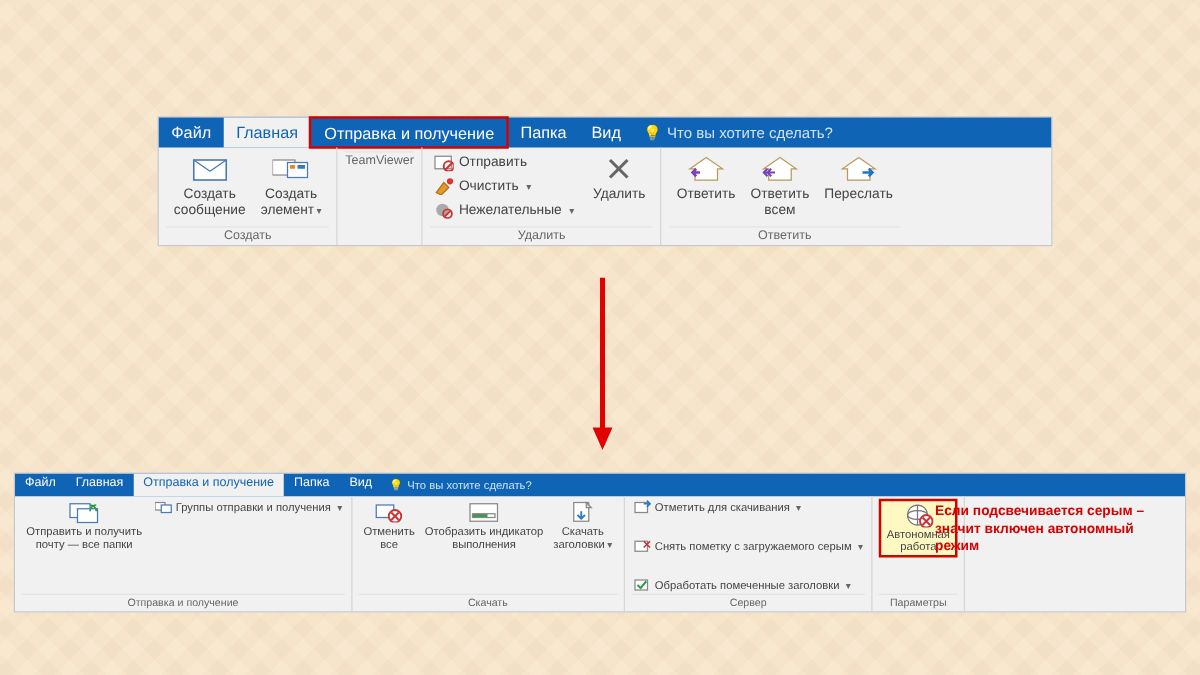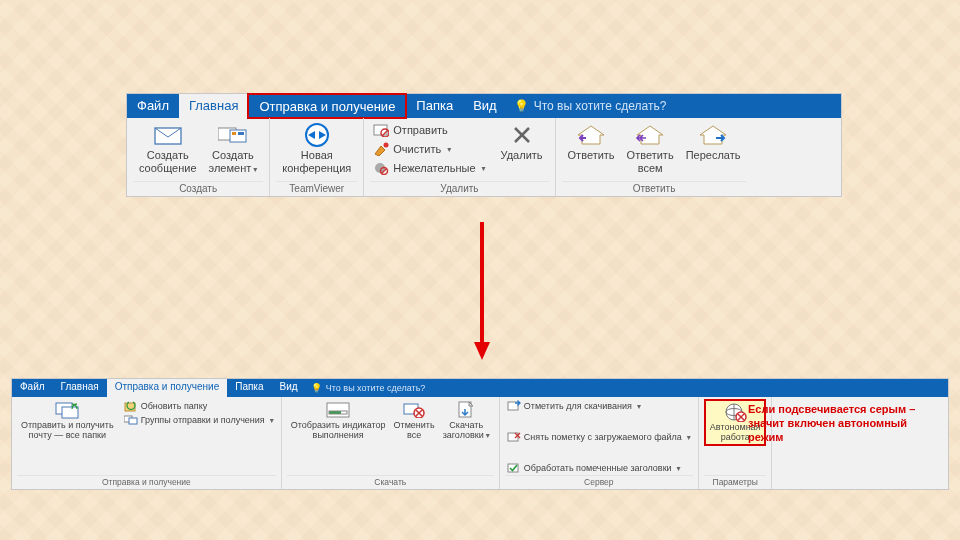--- a/index.html
+++ b/index.html
@@ -88,32 +88,20 @@
               </svg>
             </span>
           <span style="white-space:pre-line"><span>Создать
 элемент</span><span class="drop">▾</span></span>
         </div>
       </div>
       <div class="groupLabel">Создать</div>
     </div>
 
     <div class="groupA">
-      <div class="groupRow">
-        <div class="bigBtn">
-          <span class="ic">
-              <svg width="26" height="26">
-                <circle cx="13" cy="13" r="11" fill="#fff" stroke="#0d6fd1" stroke-width="2"></circle>
-                <path d="M4 13 L11 9 L11 17 Z M22 13 L15 9 L15 17 Z" fill="#0d6fd1"></path>
-              </svg>
-            </span>
-          <span style="white-space:pre-line">Новая
-конференция</span>
-        </div>
-      </div>
       <div class="groupLabel">TeamViewer</div>
     </div>
 
     <div class="groupA">
       <div class="groupRow">
         <div style="display:flex;flex-direction:column;gap:1px;padding-right:6px">
           <div class="smItem">
               <span class="ic">
                 <svg width="16" height="14">
                   <rect x="1" y="2" width="13" height="10" fill="#fff" stroke="#888"></rect>
@@ -226,68 +214,59 @@
                 <path d="M23 3 A5 5 0 0 0 18 8" fill="none" stroke="#2a9b3f" stroke-width="1.3"></path>
               </svg>
             </span>
           <span style="white-space:pre-line">Отправить и получить
 почту — все папки</span>
         </div>
         <div style="display:flex;flex-direction:column;gap:0;padding-left:4px">
           <div class="smItemS">
               <span class="ic">
                 <svg width="14" height="12">
-                  <rect x="1" y="3" width="10" height="8" fill="#f3d27a" stroke="#b8923c"></rect>
-                  <path d="M9 2 A4 4 0 1 1 5 2" fill="none" stroke="#2a9b3f" stroke-width="1.2"></path>
-                </svg>
-              </span>
-              <span>Обновить папку</span>
-            </div>
-          <div class="smItemS">
-              <span class="ic">
-                <svg width="14" height="12">
                   <rect x="0" y="2" width="8" height="6" fill="#fff" stroke="#888"></rect>
                   <rect x="5" y="4" width="8" height="6" fill="#fff" stroke="#4a7ab5"></rect>
                 </svg>
               </span>
               <span>Группы отправки и получения</span>
               <span class="drop">▾</span>
             </div>
         </div>
       </div>
       <div class="groupLabel">Отправка и получение</div>
     </div>
 
     <div class="groupB">
       <div class="groupRow">
-        <div class="bigBtnS">
-          <span class="ic">
-              <svg width="24" height="16">
-                <rect x="1" y="1" width="22" height="14" fill="#fff" stroke="#888"></rect>
-                <rect x="3" y="9" width="12" height="3" fill="#3a9b48"></rect>
-                <rect x="3" y="9" width="18" height="3" fill="none" stroke="#888"></rect>
-              </svg>
-            </span>
-          <span style="white-space:pre-line">Отобразить индикатор
-выполнения</span>
-        </div>
         <div class="bigBtnS">
           <span class="ic">
               <svg width="22" height="16">
                 <rect x="1" y="2" width="14" height="10" fill="#fff" stroke="#4a7ab5"></rect>
                 <circle cx="16" cy="11" r="5" fill="#fff" stroke="#c33" stroke-width="1.5"></circle>
                 <line x1="13" y1="8" x2="19" y2="14" stroke="#c33" stroke-width="1.5"></line>
                 <line x1="19" y1="8" x2="13" y2="14" stroke="#c33" stroke-width="1.5"></line>
               </svg>
             </span>
           <span style="white-space:pre-line">Отменить
 все</span>
         </div>
         <div class="bigBtnS">
           <span class="ic">
+              <svg width="24" height="16">
+                <rect x="1" y="1" width="22" height="14" fill="#fff" stroke="#888"></rect>
+                <rect x="3" y="9" width="12" height="3" fill="#3a9b48"></rect>
+                <rect x="3" y="9" width="18" height="3" fill="none" stroke="#888"></rect>
+              </svg>
+            </span>
+          <span style="white-space:pre-line">Отобразить индикатор
+выполнения</span>
+        </div>
+        <div class="bigBtnS">
+          <span class="ic">
               <svg width="20" height="18">
                 <rect x="3" y="1" width="12" height="15" fill="#fff" stroke="#888"></rect>
                 <path d="M13 1 L17 5 L13 5 Z" fill="#ddd" stroke="#888"></path>
                 <path d="M9 8 L9 14 M6 11 L9 14 L12 11" fill="none" stroke="#2a7bc9" stroke-width="1.5"></path>
               </svg>
             </span>
           <span style="white-space:pre-line"><span>Скачать
 заголовки</span><span class="drop">▾</span></span>
         </div>
       </div>
@@ -308,21 +287,21 @@
               <span class="drop">▾</span>
             </div>
           <div class="smItemS">
               <span class="ic">
                 <svg width="14" height="12">
                   <rect x="1" y="2" width="10" height="8" fill="#fff" stroke="#888"></rect>
                   <line x1="8" y1="2" x2="13" y2="7" stroke="#c33" stroke-width="1.3"></line>
                   <line x1="13" y1="2" x2="8" y2="7" stroke="#c33" stroke-width="1.3"></line>
                 </svg>
               </span>
-              <span>Снять пометку с загружаемого файла</span>
+              <span>Снять пометку с загружаемого серым</span>
               <span class="drop">▾</span>
             </div>
           <div class="smItemS">
               <span class="ic">
                 <svg width="14" height="12">
                   <rect x="1" y="2" width="10" height="8" fill="#fff" stroke="#888"></rect>
                   <path d="M3 6 L5.5 8.5 L10 3" fill="none" stroke="#2a9b3f" stroke-width="1.6"></path>
                 </svg>
               </span>
               <span>Обработать помеченные заголовки</span>

